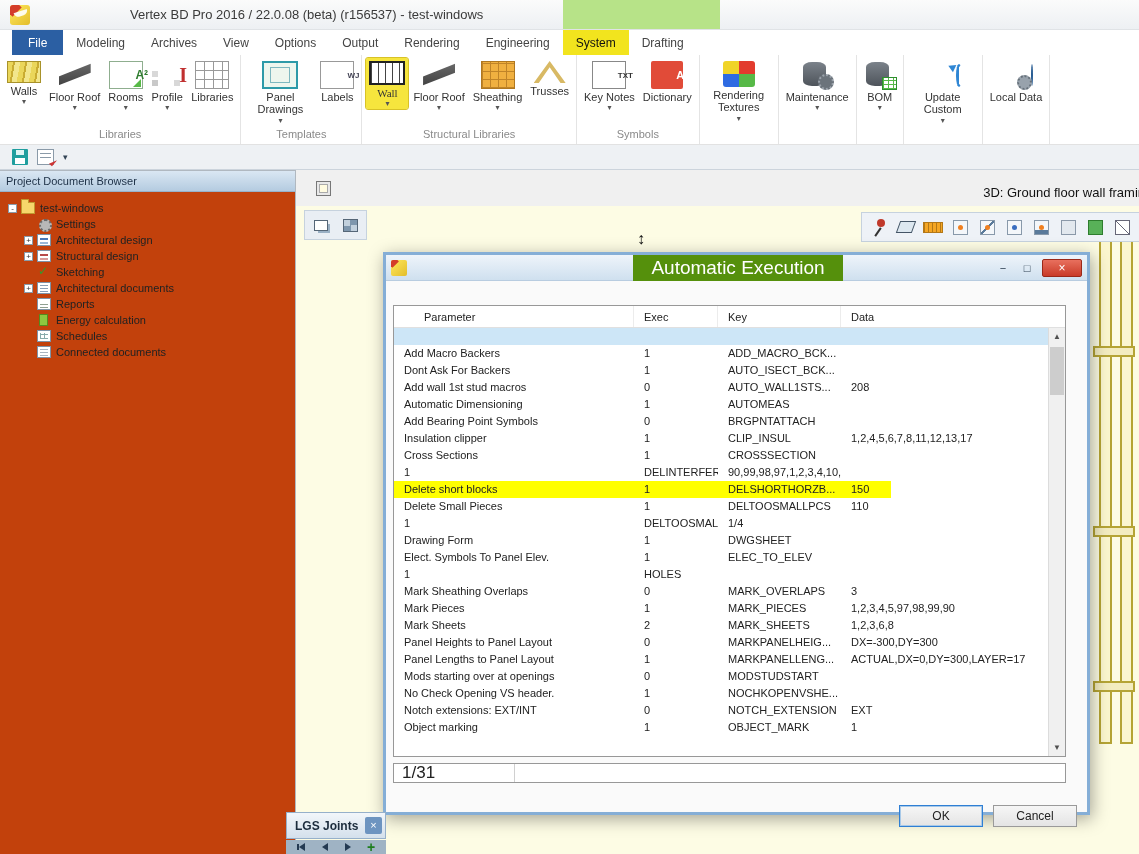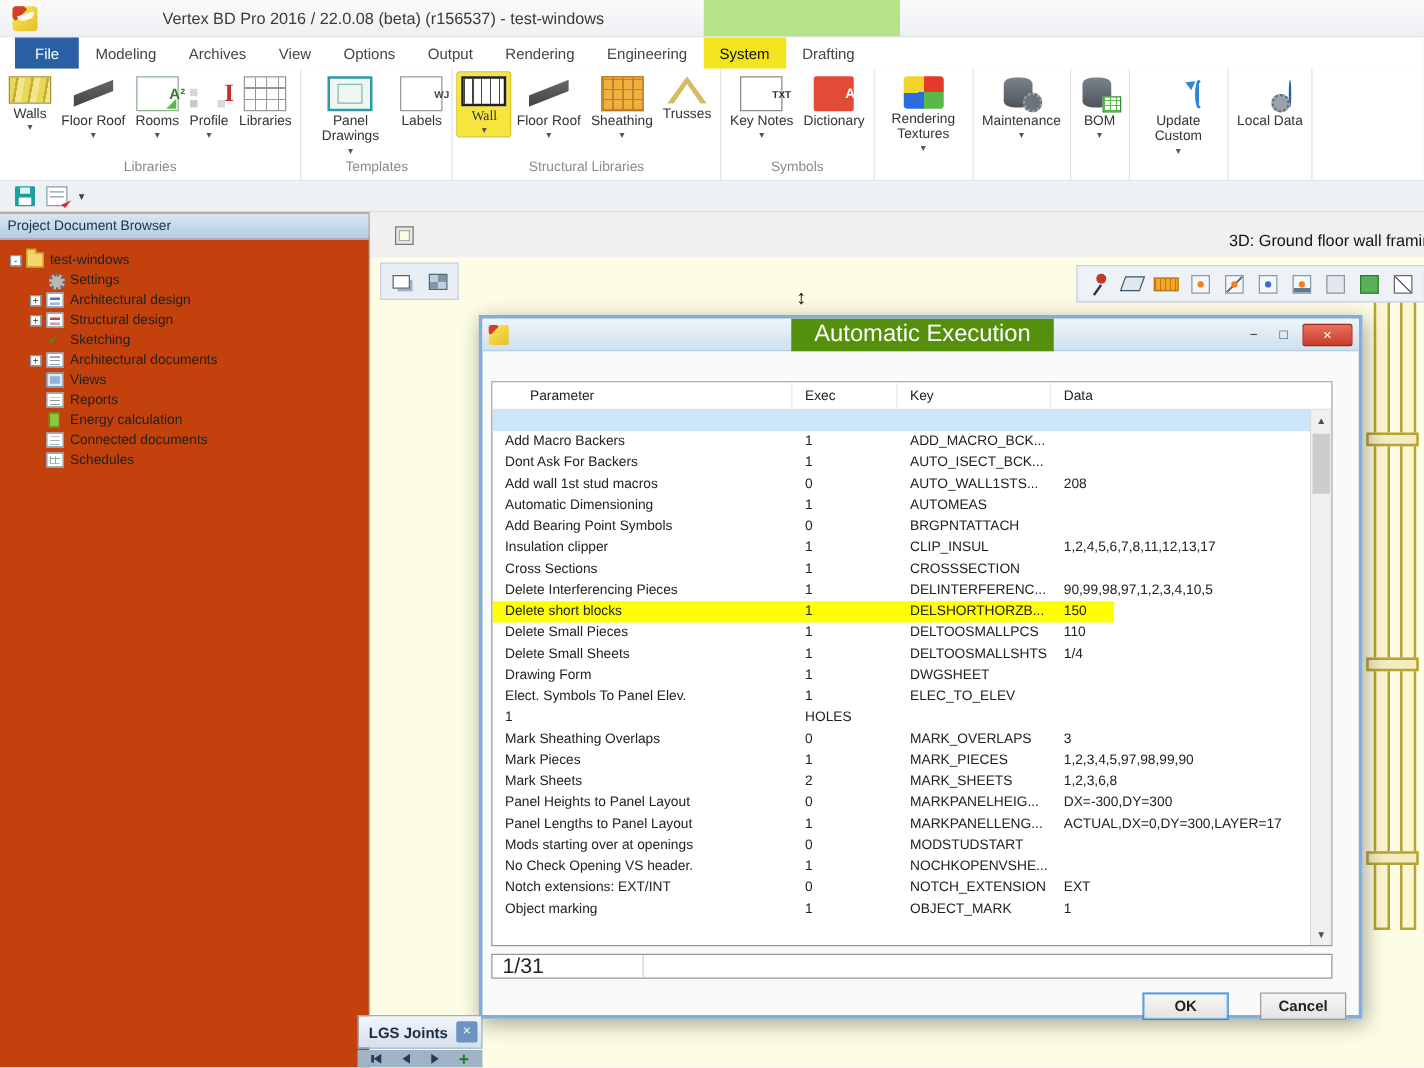--- a/index.html
+++ b/index.html
@@ -150,21 +150,21 @@
 .trow.sel { background:#cde6f7; }
 .trow.hl { background:linear-gradient(90deg,#ffff00 0 76%,#ffffff 76%); }
 .td { font-size:11px; padding:2px 2px 0 10px; white-space:nowrap; overflow:hidden; }
 .vscroll { position:absolute; right:0; top:22px; bottom:0; width:17px; background:#f0f0f0; border-left:1px solid #dcdcdc; }
 .sb-btn { height:17px; display:flex; align-items:center; justify-content:center; font-size:8px; color:#505050; }
 .sb-btn.down { position:absolute; bottom:0; left:0; right:0; }
 .sb-thumb { position:absolute; top:19px; left:1px; right:1px; height:48px; background:#cdcdcd; }
 .statusbar { position:absolute; left:7px; top:508px; width:673px; height:20px; background:#fff; border:1px solid #989898; display:flex; align-items:center; font-size:17px; }
 .statusbar .stat { padding-left:8px; width:120px; }
 .statusbar .sdivider { width:1px; height:100%; background:#d0d0d0; }
-.dlg-btn { position:absolute; top:539px; height:22px; width:69px; font-size:12px; display:flex; align-items:center; justify-content:center; background:linear-gradient(#f6f6f6,#e4e4e4); border:1px solid #9a9a9a; color:#222;font-weight:bold; }
+.dlg-btn { position:absolute; top:550px; height:22px; width:84px; font-size:12px; display:flex; align-items:center; justify-content:center; background:linear-gradient(#f6f6f6,#e4e4e4); border:1px solid #9a9a9a; color:#222; }
 .btn-ok { right:104px; border:1px solid #2f7fd4; box-shadow:inset 0 0 0 1px #a8c9e8; }
 .btn-cancel { right:10px; }
 
 
 .lgs { position:absolute; left:286px; top:812px; width:100px; height:27px; background:linear-gradient(#f2f6fa,#d4e0ec); border:1px solid #96b0ca; display:flex; align-items:center; }
 .lgs-title { font-size:12px; font-weight:bold; color:#1c2c3c; padding-left:8px; flex:1; white-space:nowrap; }
 .lgs-close { width:17px; height:17px; background:#6d94c0; color:#fff; text-align:center; line-height:16px; margin-right:3px; font-size:11px; border-radius:2px; }
 .lgs-icons { position:absolute; left:286px; top:840px; width:100px; height:14px; background:#9fb3c4; display:flex; gap:7px; align-items:center; padding-left:8px; }
 .skip-back-icon::before { content:""; border-right:6px solid #243a52; border-top:4px solid transparent; border-bottom:4px solid transparent; box-shadow:-3px 0 0 -1px #243a52; }
 .step-back-icon::before { content:""; border-right:6px solid #243a52; border-top:4px solid transparent; border-bottom:4px solid transparent; }
@@ -370,42 +370,37 @@
         <div class="tree-icon sketching-icon"></div>
         <div class="tree-label">Sketching</div>
       </div>
       <div class="tree-row" style="padding-left: 16px;">
         <div class="expander">+</div>
         <div class="tree-icon arch-docs-icon"></div>
         <div class="tree-label">Architectural documents</div>
       </div>
       <div class="tree-row" style="padding-left: 16px;">
         <div class="expander none"></div>
-        <div class="tree-icon views-icon"></div>
-        <div class="tree-label">Views</div>
-      </div>
-      <div class="tree-row" style="padding-left: 16px;">
-        <div class="expander none"></div>
         <div class="tree-icon reports-icon"></div>
         <div class="tree-label">Reports</div>
       </div>
       <div class="tree-row" style="padding-left: 16px;">
         <div class="expander none"></div>
         <div class="tree-icon energy-icon"></div>
         <div class="tree-label">Energy calculation</div>
       </div>
       <div class="tree-row" style="padding-left: 16px;">
         <div class="expander none"></div>
+        <div class="tree-icon schedules-icon"></div>
+        <div class="tree-label">Schedules</div>
+      </div>
+      <div class="tree-row" style="padding-left: 16px;">
+        <div class="expander none"></div>
         <div class="tree-icon connected-docs-icon"></div>
         <div class="tree-label">Connected documents</div>
-      </div>
-      <div class="tree-row" style="padding-left: 16px;">
-        <div class="expander none"></div>
-        <div class="tree-icon schedules-icon"></div>
-        <div class="tree-label">Schedules</div>
       </div>
     </div>
 </div>
 
 <div class="main">
   <div class="doc-strip">
     <div class="doc-icon"></div>
     <div class="viewer-title">3D: Ground floor wall framin</div>
   </div>
   <div class="canvas">
@@ -496,39 +491,37 @@
           <div class="td">CLIP_INSUL</div>
           <div class="td">1,2,4,5,6,7,8,11,12,13,17</div>
         </div>
         <div class="trow">
           <div class="td">Cross Sections</div>
           <div class="td">1</div>
           <div class="td">CROSSSECTION</div>
           <div class="td"></div>
         </div>
         <div class="trow">
-          <div class="td">Delete Interferencing Pieces</div>
           <div class="td">1</div>
           <div class="td">DELINTERFERENC...</div>
           <div class="td">90,99,98,97,1,2,3,4,10,5</div>
         </div>
         <div class="trow hl">
           <div class="td">Delete short blocks</div>
           <div class="td">1</div>
           <div class="td">DELSHORTHORZB...</div>
           <div class="td">150</div>
         </div>
         <div class="trow">
           <div class="td">Delete Small Pieces</div>
           <div class="td">1</div>
           <div class="td">DELTOOSMALLPCS</div>
           <div class="td">110</div>
         </div>
         <div class="trow">
-          <div class="td">Delete Small Sheets</div>
           <div class="td">1</div>
           <div class="td">DELTOOSMALLSHTS</div>
           <div class="td">1/4</div>
         </div>
         <div class="trow">
           <div class="td">Drawing Form</div>
           <div class="td">1</div>
           <div class="td">DWGSHEET</div>
           <div class="td"></div>
         </div>

